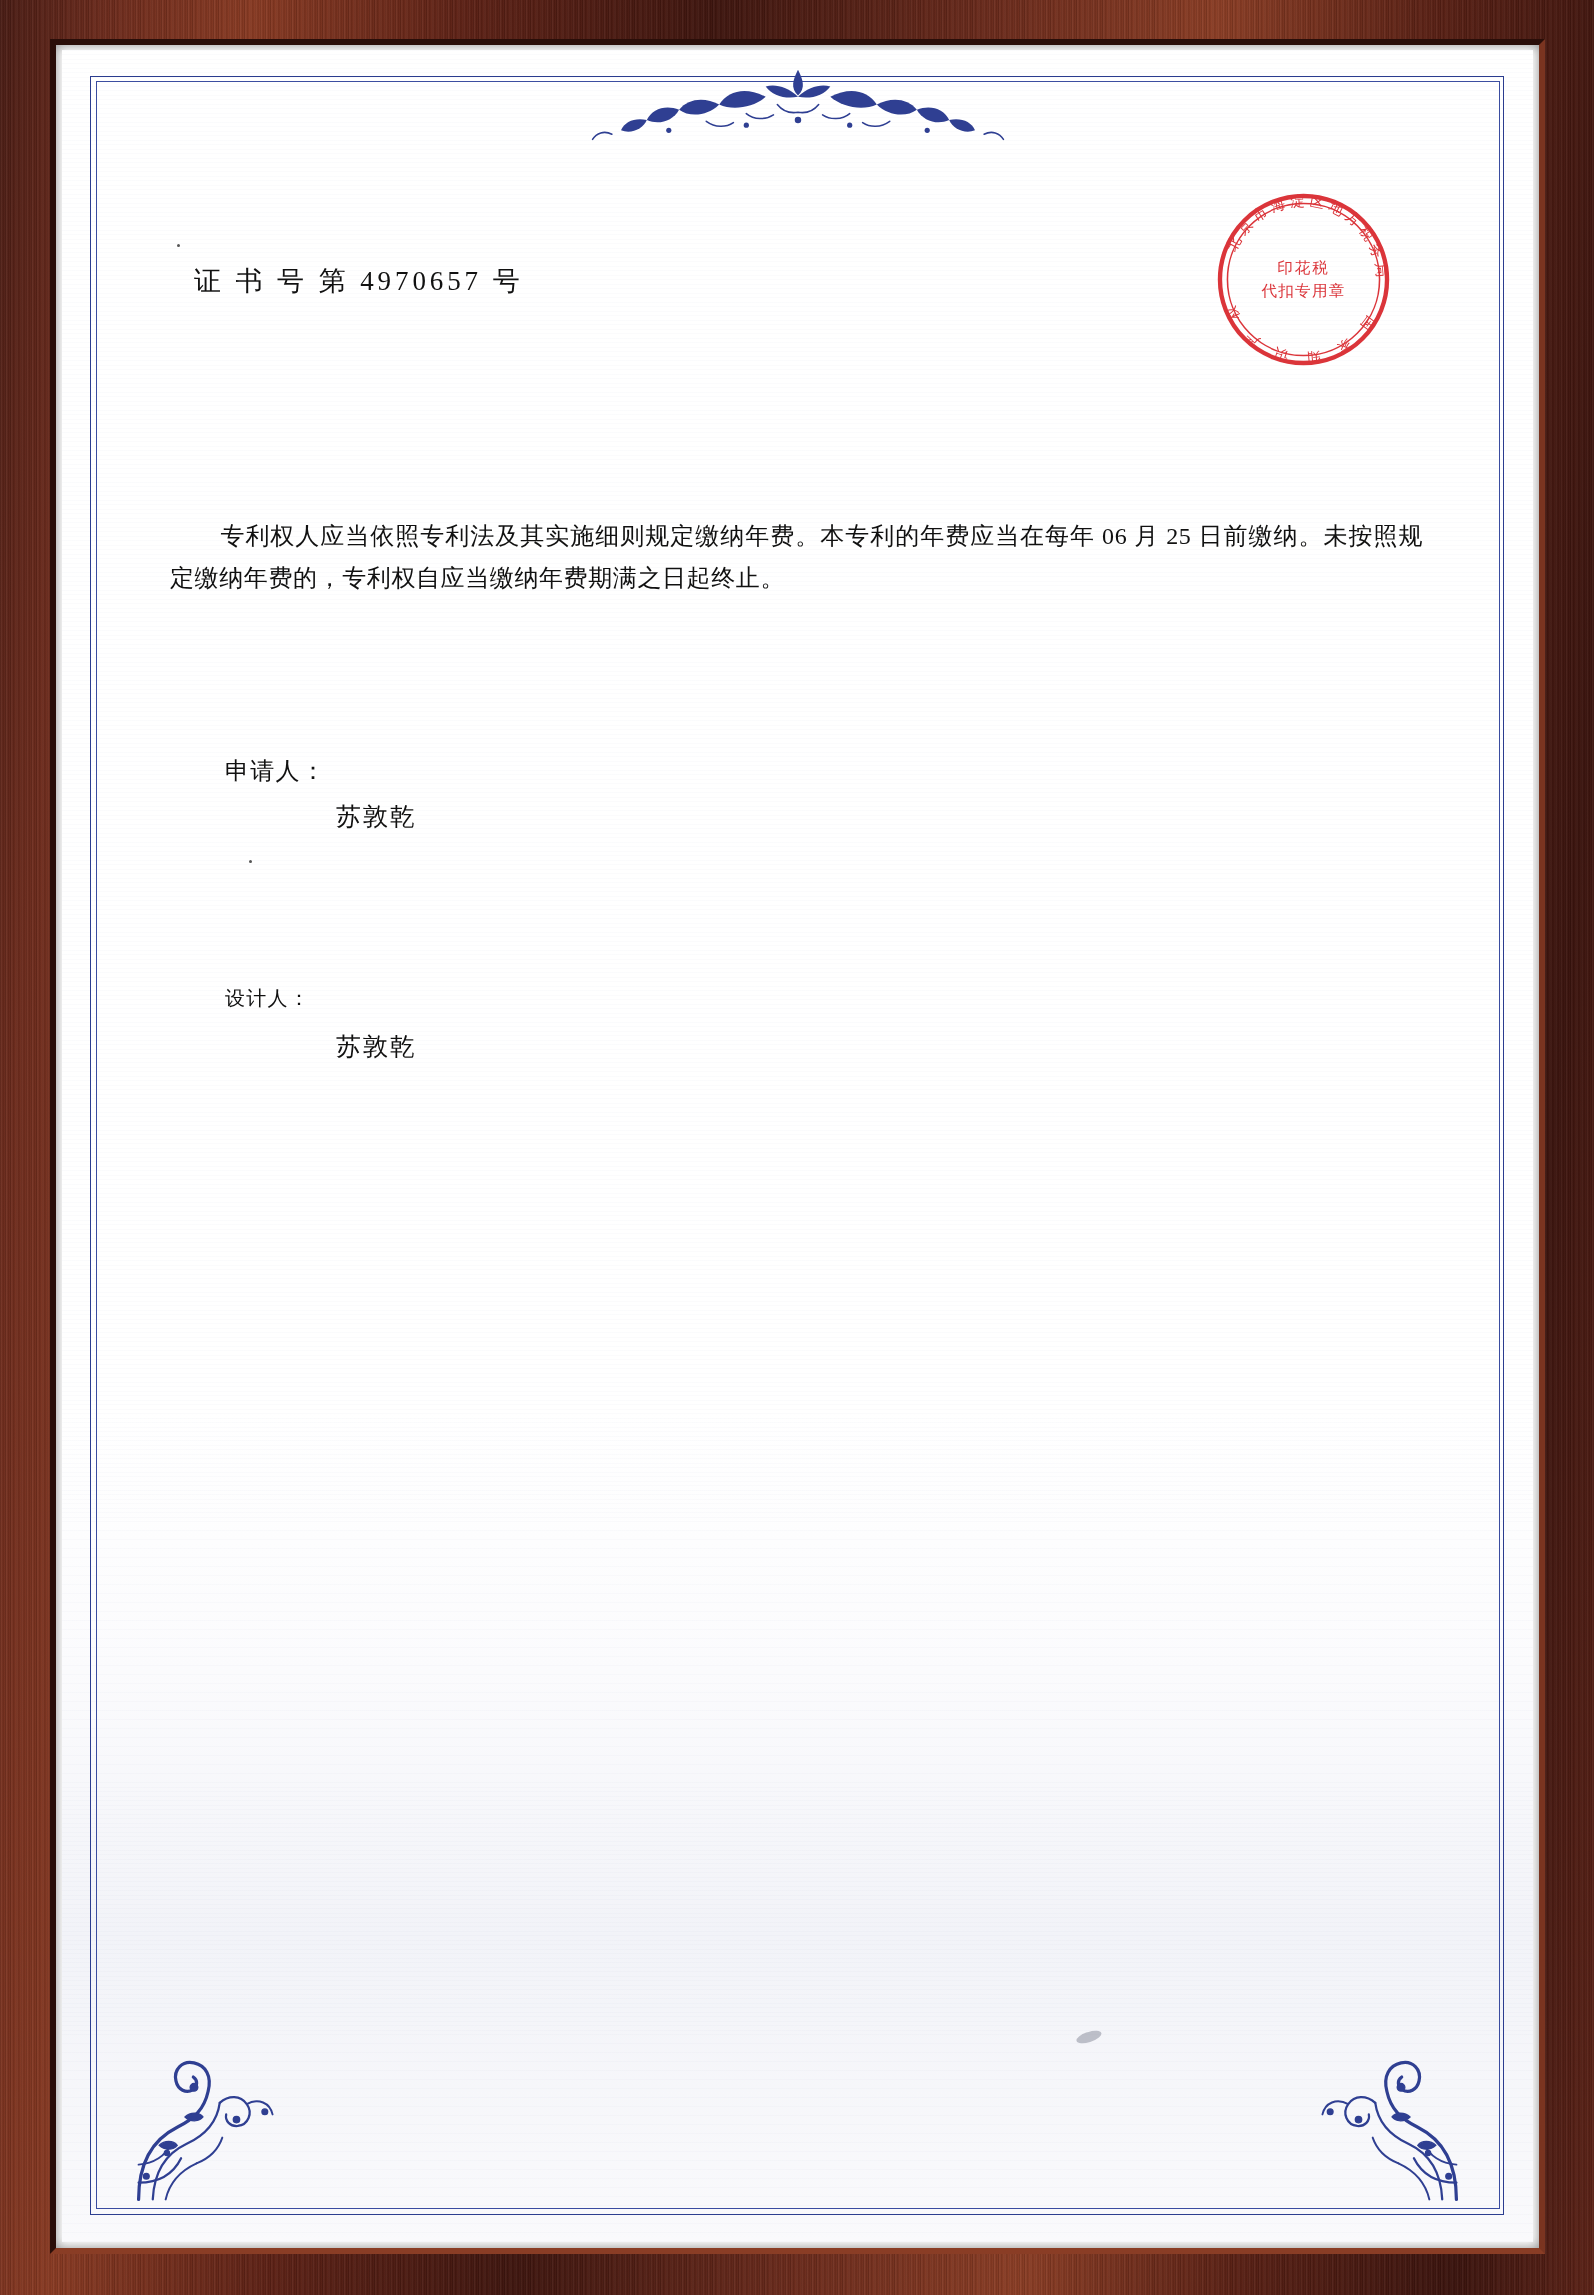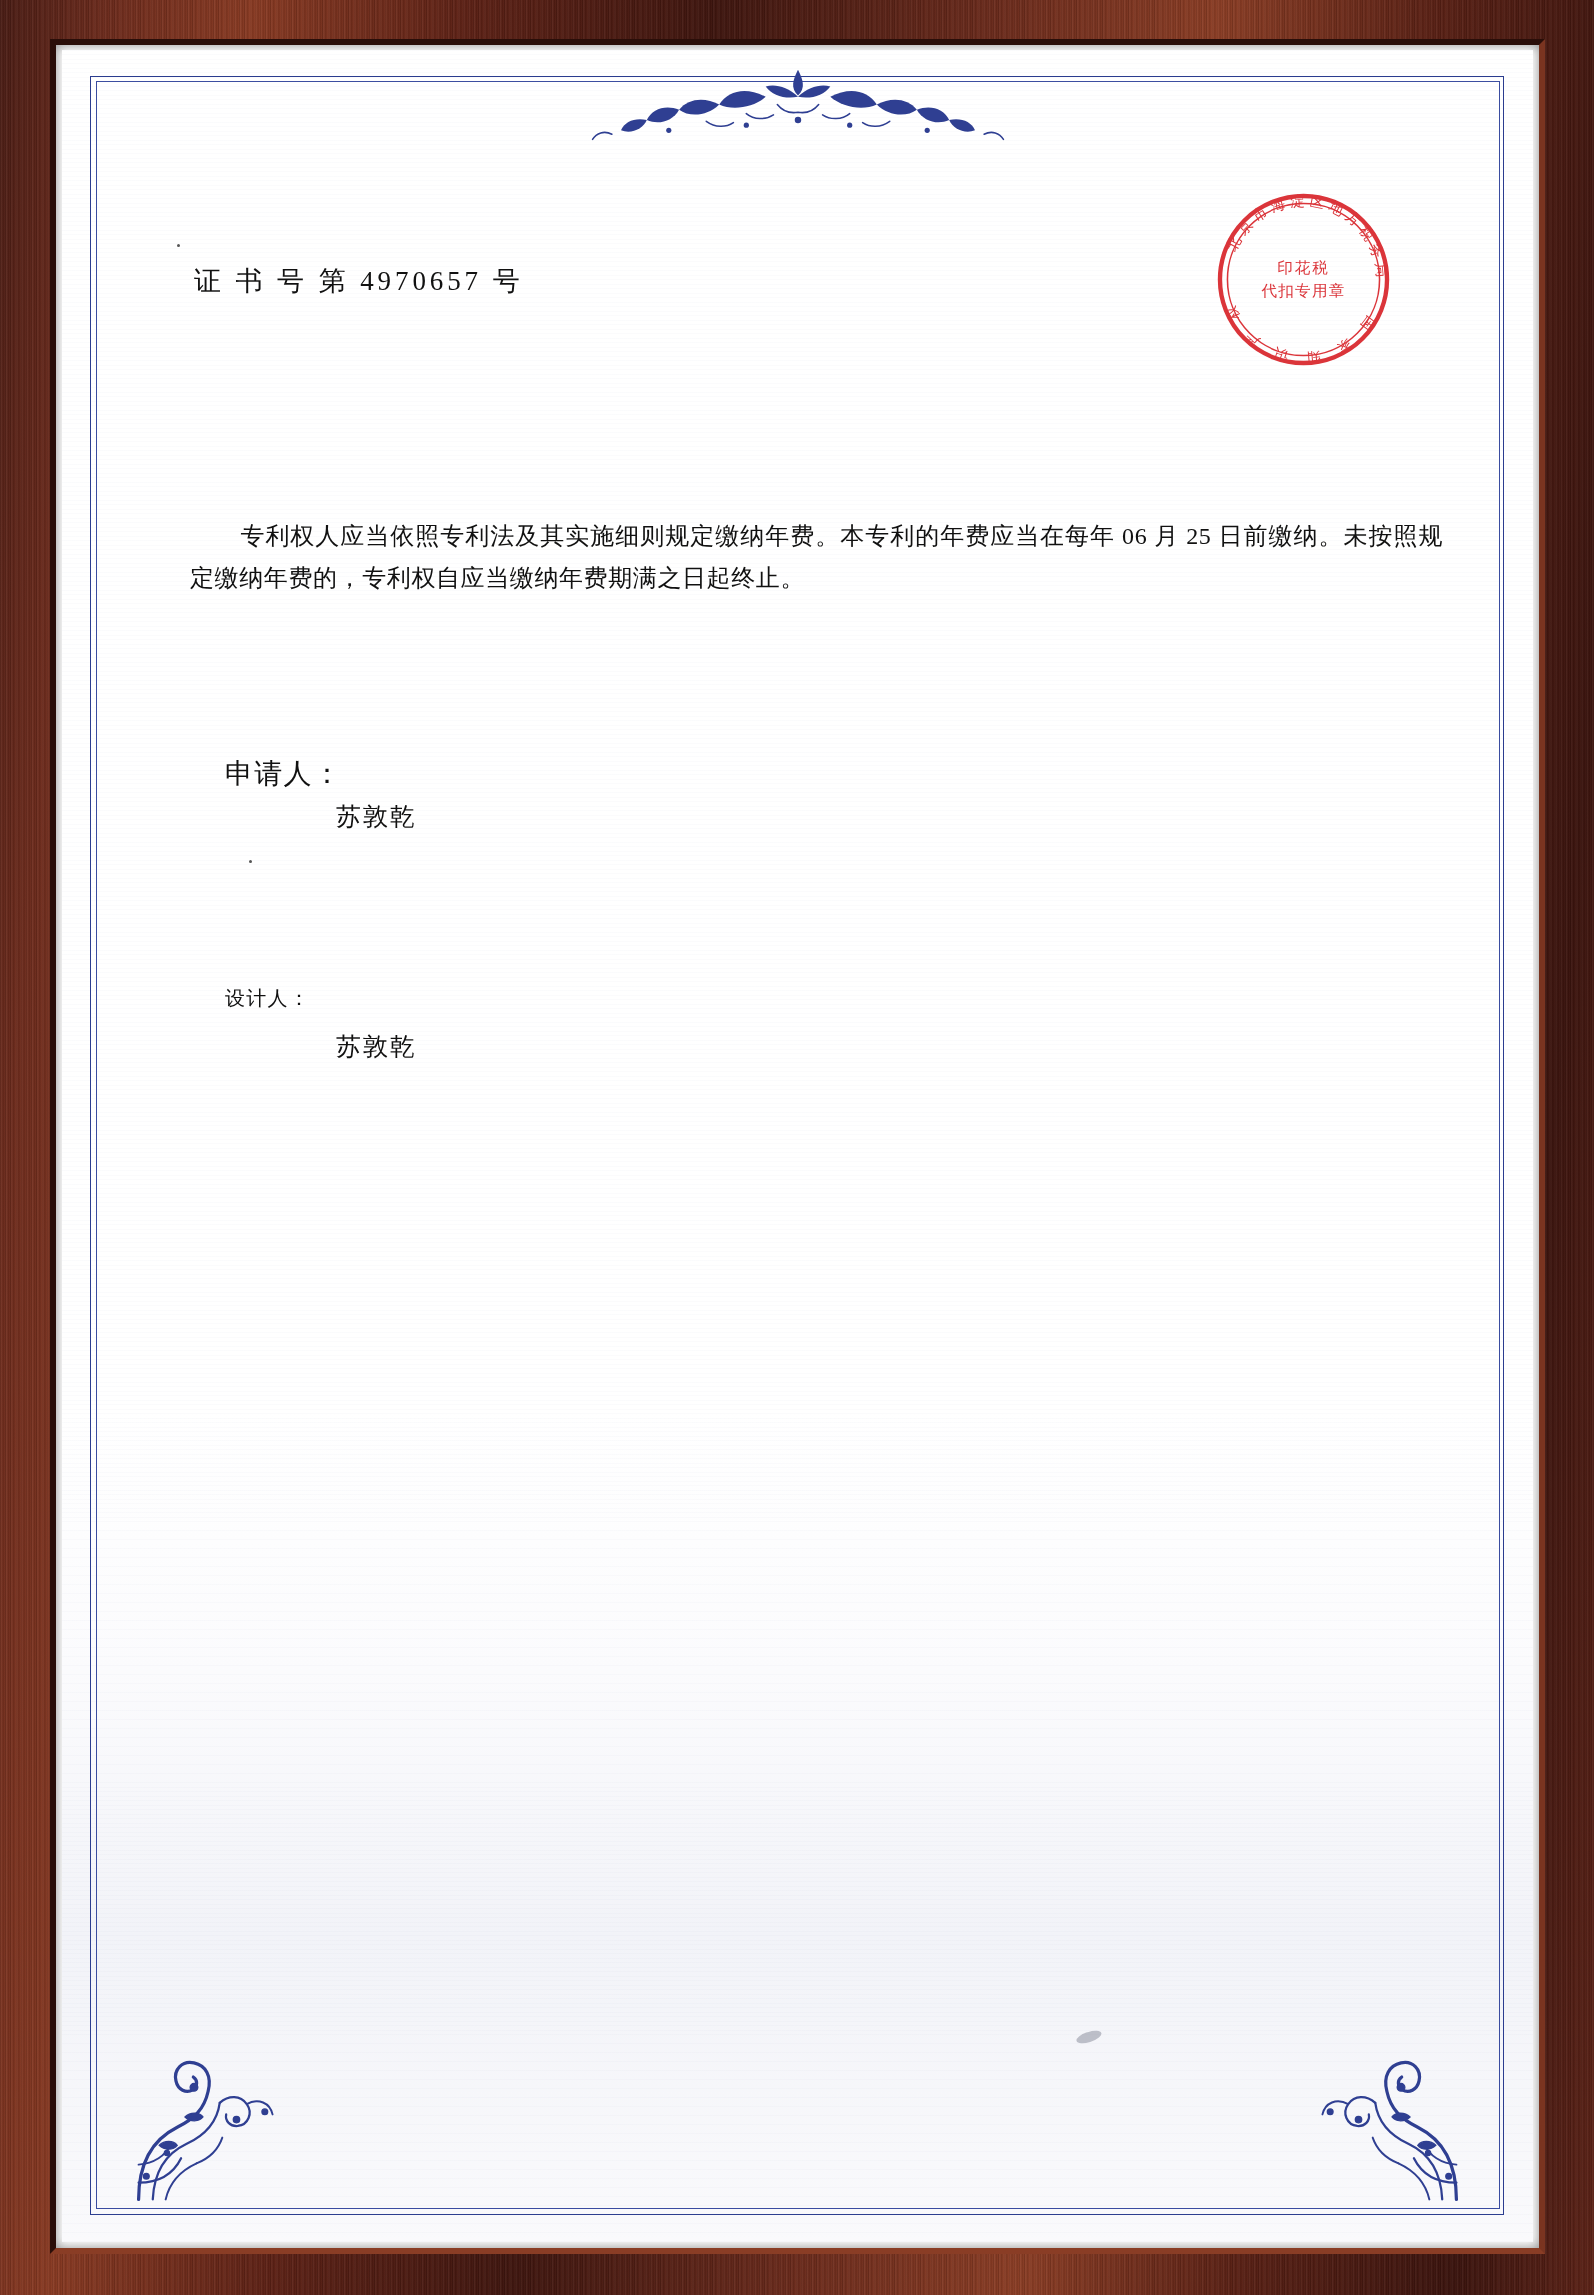--- a/index.html
+++ b/index.html
@@ -114,38 +114,37 @@
   .para {
     position: absolute;
     left: 108px;
     top: 465px;
     width: 1253px;
     font-size: 24px;
     line-height: 1.75;
     color: #111111;
     text-align: justify;
     letter-spacing: 0.6px;
-    margin-left: 20px;
   }
   .para .indent { display:inline-block; width: 50px; }
 
   .info-head {
     position: absolute;
     left: 163px;
     top: 657px;
     font-size: 24px;
     color: #111111;
     letter-spacing: 1.3px;
     white-space: nowrap;
   }
   .applicant-label {
     position: absolute;
     left: 163px;
     top: 705px;
-    font-size: 28px;
+    font-size: 24px;
     color: #111111;
     letter-spacing: 1.3px;
     white-space: nowrap;
   }
   .applicant-name {
     position: absolute;
     left: 274px;
     top: 750px;
     font-size: 25px;
     color: #111111;

